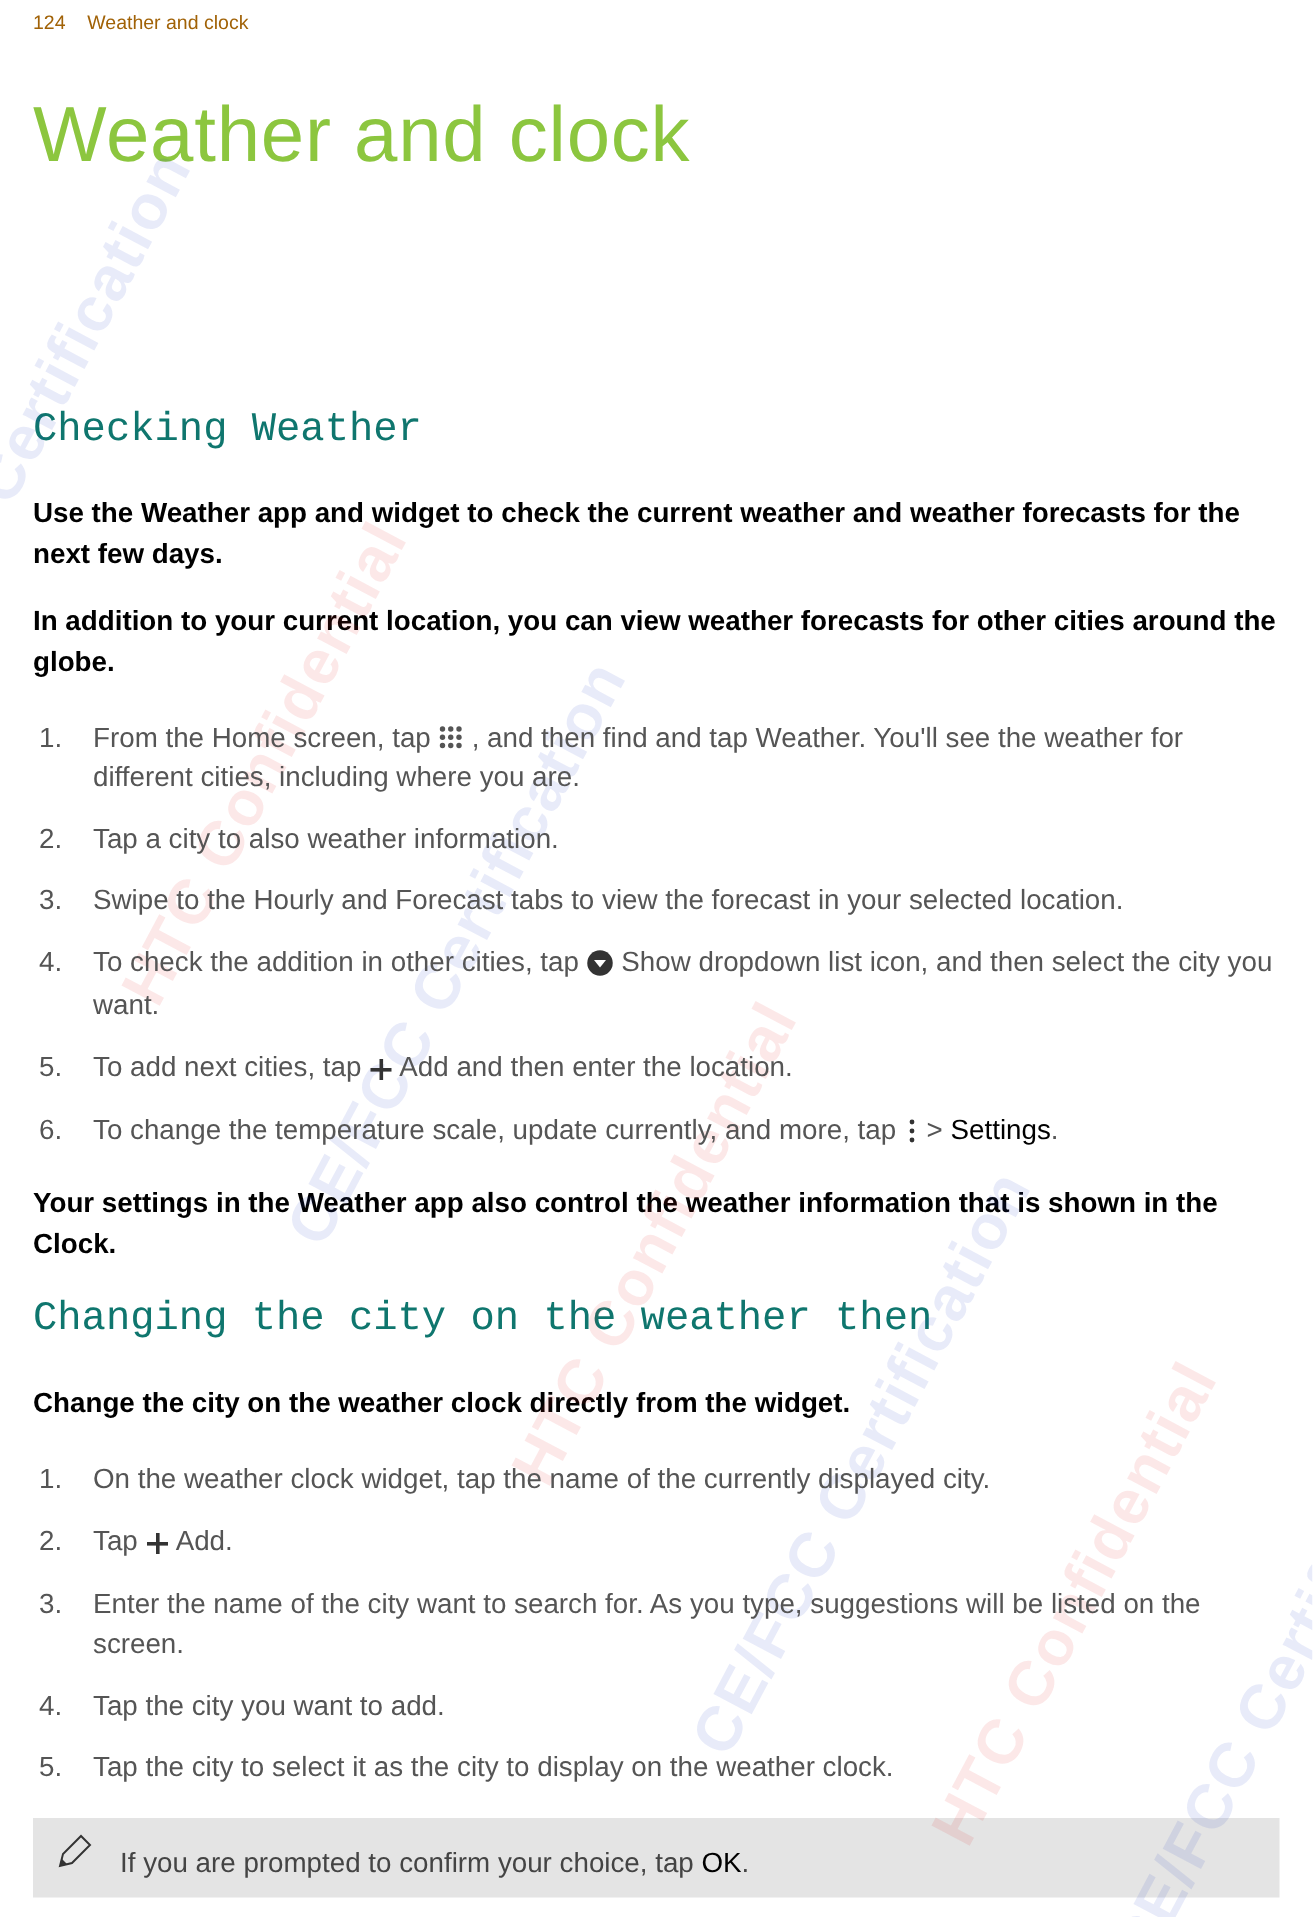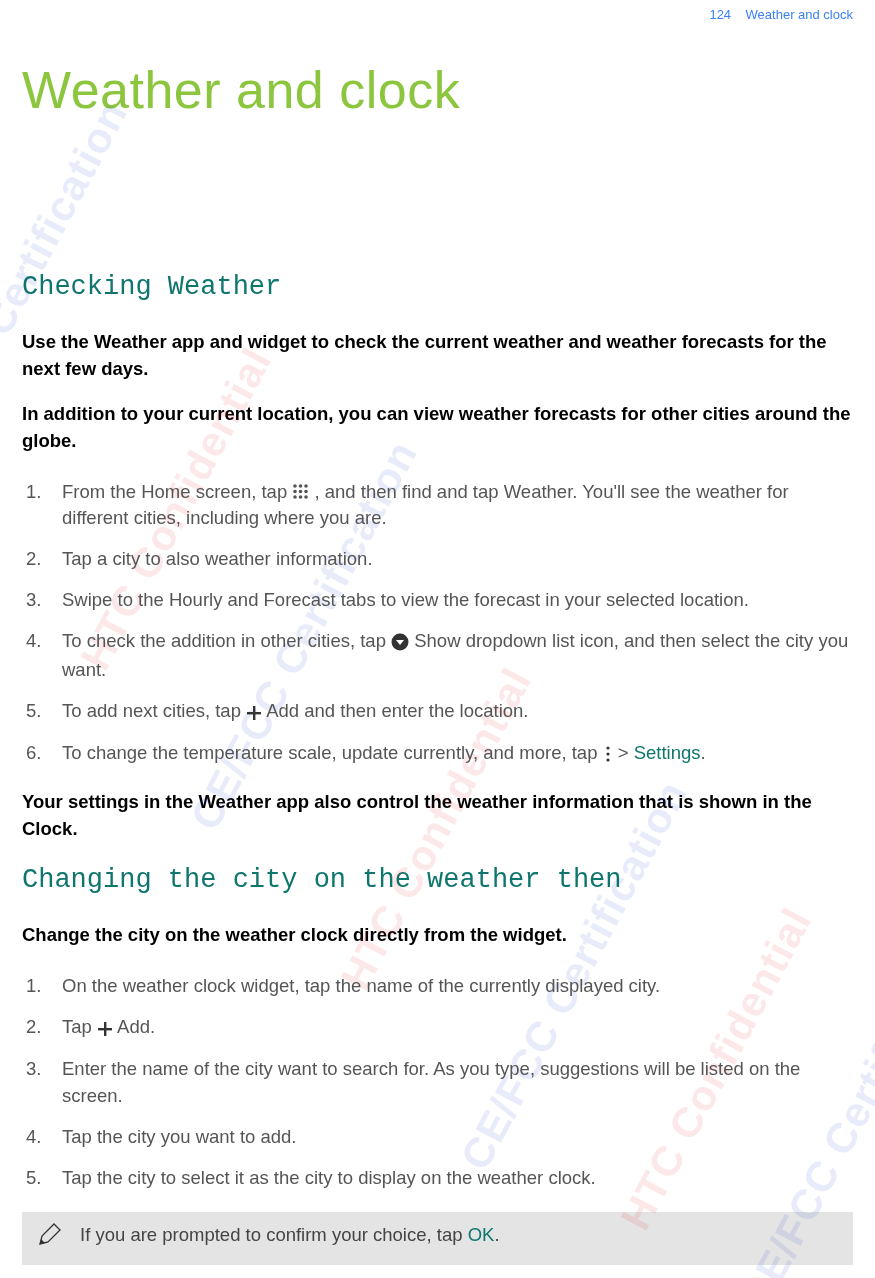--- a/index.html
+++ b/index.html
@@ -9,24 +9,23 @@
     font-weight: 300;
     color: #555;
     background: #fff;
     position: relative;
     padding: 0 22px 40px 22px;
     line-height: 1.45;
     font-size: 18.5px;
   }
   .page-hdr {
     font-size: 13px;
-    color: #3b82f6;
+    color: #a16207;
     padding-top: 6px;
     padding-bottom: 28px;
-    text-align: right;
   }
   h1.page-title {
     font-size: 52px;
     font-weight: 300;
     color: #8cc63f;
     letter-spacing: 0.5px;
     margin-bottom: 140px;
   }
   h2.section-head {
     font-size: 27px;
@@ -74,21 +73,21 @@
   }
   .apps-icon svg { display:block; }
   
   .dropdown-icon svg,
   .plus-icon svg,
   .menu-dots-icon svg { display:inline-block; vertical-align:-2px; }
   
   .note-row {
     background: #e4e4e4;
     display: flex;
-    align-items: flex-start;
+    align-items: flex-end;
     gap: 18px;
     padding: 10px 14px;
     margin-top: 10px;
   }
   .note-row .pen-icon { flex: 0 0 auto; }
   .note-row .note-text { flex: 1 1 auto; font-size: 18.5px; color:#444; }
   
   .watermarks {
     position: absolute;
     inset: 0;
@@ -98,21 +97,21 @@
   .wm {
     position: absolute;
     font-size: 42px;
     font-weight: 700;
     letter-spacing: 1px;
     white-space: nowrap;
     transform-origin: left bottom;
   }
   .wm.red  { color: rgba(225, 30, 30, 0.10); }
   .wm.blue { color: rgba(30, 60, 200, 0.10); }
-  strong { font-weight: 400; color:#0f766e; }
+  strong { font-weight: 400; color:#000000; }
 </style>
 </head>
 <body>
 
 <div class="watermarks">
   <span class="wm red" style="left:-150px; top:220px;  transform:rotate(-62deg);">HTC Confidential</span>
   <span class="wm blue" style="left:-60px;  top:440px;  transform:rotate(-62deg);">CE/FCC Certification</span>
   <span class="wm red" style="left:120px;  top:620px;  transform:rotate(-62deg);">HTC Confidential</span>
   <span class="wm blue" style="left:230px;  top:780px;  transform:rotate(-62deg);">CE/FCC Certification</span>
   <span class="wm red" style="left:380px;  top:940px;  transform:rotate(-62deg);">HTC Confidential</span>

